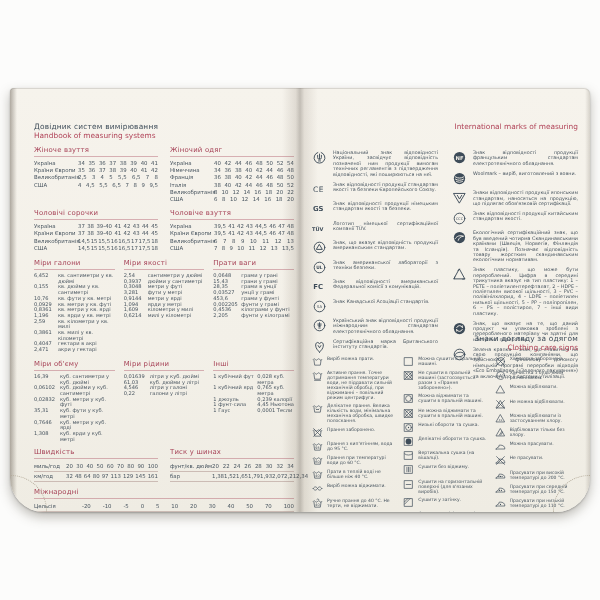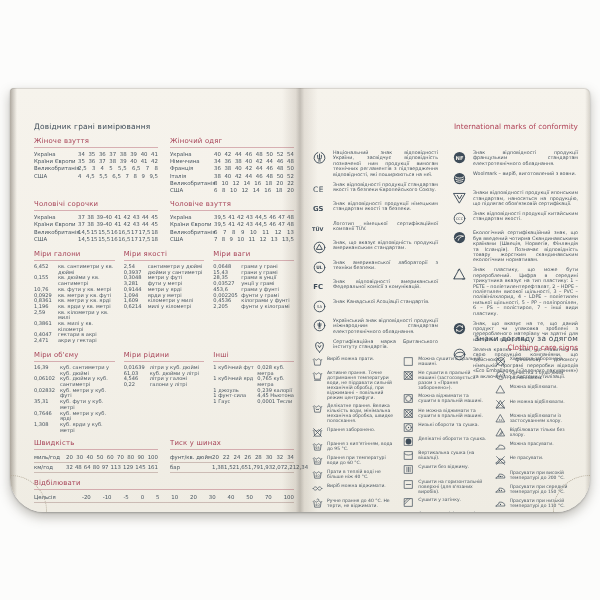--- a/index.html
+++ b/index.html
@@ -54,21 +54,22 @@
   .ctext{font-size:4.5px;line-height:5px;color:#47545f}
 </style>
 </head>
 <body>
 
 <div class="book">
   <div class="spine"></div>
   <div class="edge-r"></div>
 
   <div class="page-l">
-    <div class="t-uk">Довідник грані вимірювання</div>
+    <div class="t-uk">Довідник систем вимірювання</div>
+    <div class="t-en">Handbook of measuring systems</div>
     <div class="row2" id="sizeRow1">
         <div>
           <div class="sec">Жіноче взуття</div>
           <div class="srow">
             <span class="lab" style="width: 44px;">Україна</span>
             <div class="vals">
               <span>34</span>
               <span>35</span>
               <span>36</span>
               <span>37</span>
@@ -385,21 +386,21 @@
           <div class="crow">
             <span class="v" style="width: 24px;">1,609</span>
             <span class="d">кілометри у милі</span>
           </div>
           <div class="crow">
             <span class="v" style="width: 24px;">0,6214</span>
             <span class="d">милі у кілометрі</span>
           </div>
         </div>
         <div>
-          <div class="sec">Міри ваги</div>
+          <div class="sec">Прати ваги</div>
           <div class="crow">
             <span class="v" style="width: 28px;">0,0648</span>
             <span class="d">грами у грані</span>
           </div>
           <div class="crow">
             <span class="v" style="width: 28px;">15,43</span>
             <span class="d">грани у грамі</span>
           </div>
           <div class="crow">
             <span class="v" style="width: 28px;">28,35</span>
@@ -555,21 +556,21 @@
               <span>1,93</span>
               <span>2,07</span>
               <span>2,21</span>
               <span>2,34</span>
             </div>
           </div>
         </div>
       </div>
     <div class="fullw" id="tempWrap">
         <div class="ruled">
-          <div class="sec">Відбілювати</div>
+          <div class="sec">Міжнародні</div>
           <div class="srow">
             <span class="lab" style="width: 48px;">Цельсія</span>
             <div class="vals">
               <span>-20</span>
               <span>-10</span>
               <span>-5</span>
               <span>0</span>
               <span>5</span>
               <span>10</span>
               <span>20</span>
@@ -579,21 +580,21 @@
               <span>70</span>
               <span>100</span>
             </div>
           </div>
         </div>
       </div>
   </div>
 
   <div class="page-r">
     <div class="rp-head">
-      <div class="t-en">International marks of conformity</div>
+      <div class="t-en">International marks of measuring</div>
     </div>
     <div class="marks" id="marksWrap">
         <div class="mcol">
           <div class="mentry">
             <span class="ic" style="width: 15px; height: 15px;"><svg viewBox="0 0 24 24" width="15" height="15" fill="none" stroke="#3e4c59" stroke-width="1.5" stroke-linecap="round" stroke-linejoin="round">
                 <path d="M9.3 4A8.7 8.7 0 1 0 14.7 4"></path>
                 <path d="M12 6.5v7.5M9 8.5v3.5a3 3 0 0 0 6 0V8.5M10.4 17.5h3.2"></path>
               </svg></span>
             <div class="mtext">Національний знак відповідності України, засвідчує відповідність позначеної ним продукції вимогам технічних регламентів з підтвердження відповідності, які поширюються на неї.</div>
           </div>

